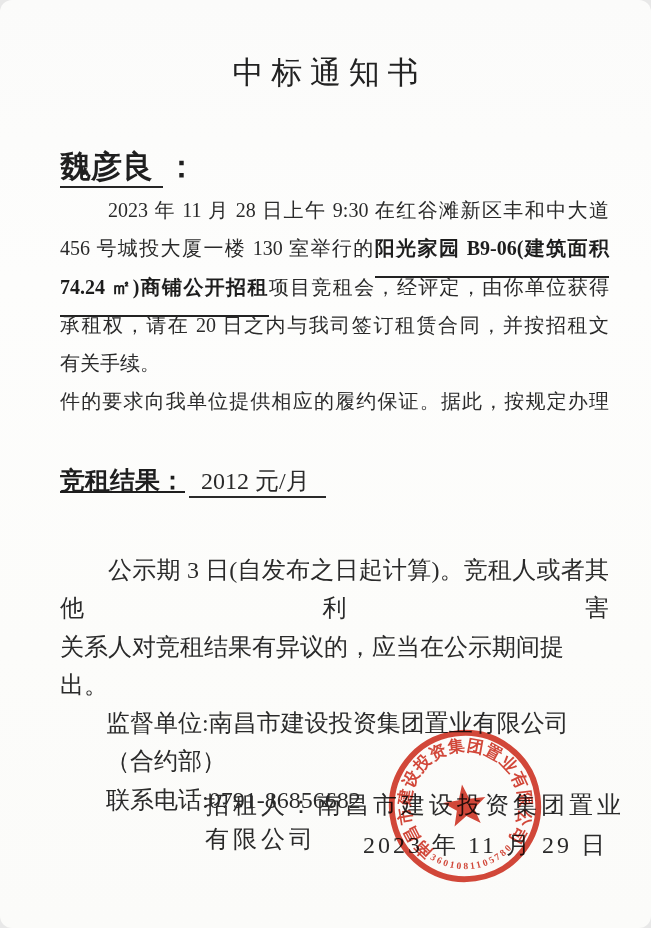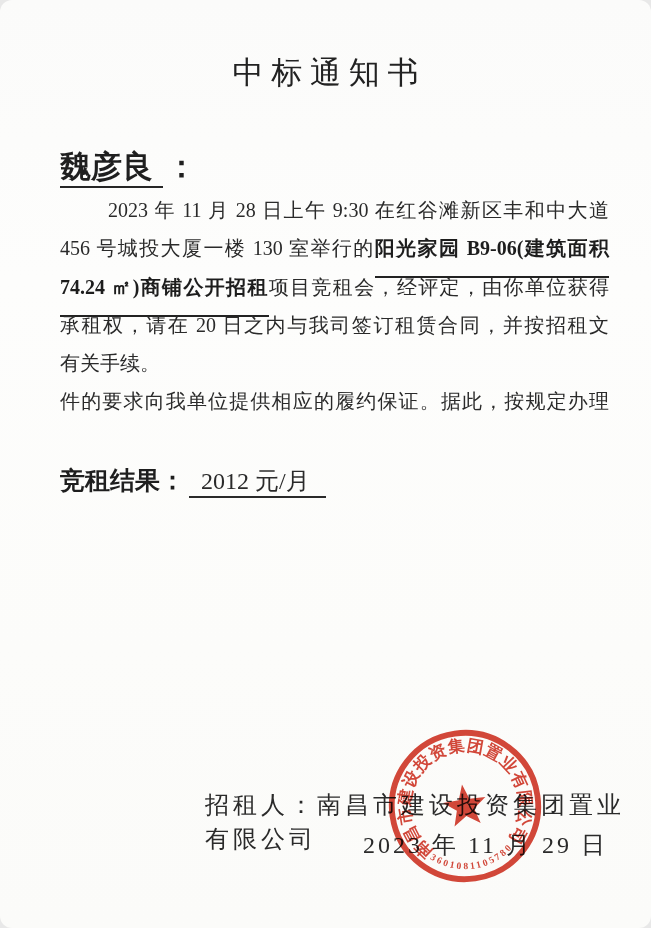--- a/index.html
+++ b/index.html
@@ -30,21 +30,21 @@
   .salute .colon { margin-left: 3px; }
 
   .bodyblock { position: absolute; top: 191px; left: 60px; width: 549px; font-size: 20px; }
   .ln { line-height: 38.3px; white-space: normal; }
   .jst { text-align: justify; text-align-last: justify; }
   .ind { text-indent: 48px; }
   .ind2 { padding-left: 46px; }
   .mark { font-weight: bold; color: #1d1d1d; border-bottom: 2px solid #222; padding-bottom: 17px; margin-top: 32px; }
 
   .result { position: absolute; top: 462px; left: 60px; font-size: 24px; line-height: 38px; }
-  .result .rlabel { font-weight: bold; font-size: 25px; color: #1e1e1e; }
+  .result .rlabel { font-weight: bold; font-size: 25px; color: #1e1e1e; text-decoration: underline; }
   .result .rvalue { border-bottom: 2px solid #2a2a2a; padding: 0 16px 2px 12px; margin-left: 4px; }
 
   .noticeblock { position: absolute; top: 551px; left: 60px; width: 549px; font-size: 24px; }
 
   .sig-lessor { position: absolute; top: 788px; left: 205px; font-size: 24px; letter-spacing: 4px; line-height: 34px; }
   .sig-date { position: absolute; top: 828px; left: 363px; font-size: 24px; letter-spacing: 3px; line-height: 34px; }
 
   .seal {
     position: absolute; left: 386px; top: 727px;
     width: 158px; height: 158px;
@@ -71,20 +71,26 @@
     <div class="ln jst"><span class="mark">74.24 ㎡)商铺公开招租</span><span>项目竞租会，经评定，由你单位获得</span></div>
     <div class="ln jst">承租权，请在 20 日之内与我司签订租赁合同，并按招租文</div>
     <div class="ln">有关手续。</div>
     <div class="ln jst">件的要求向我单位提供相应的履约保证。据此，按规定办理</div>
   </div>
 
   <div class="result">
     <span class="rlabel">竞租结果：</span><span class="rvalue">2012 元/月</span>
   </div>
 
+  <div class="noticeblock">
+    <div class="ln jst ind">公示期 3 日(自发布之日起计算)。竞租人或者其他利害</div>
+    <div class="ln">关系人对竞租结果有异议的，应当在公示期间提出。</div>
+    <div class="ln ind2">监督单位:南昌市建设投资集团置业有限公司（合约部）</div>
+    <div class="ln ind2">联系电话:0791-86856682</div>
+  </div>
 
   <div class="sig-lessor">
     <span>招租人：</span><span>南昌市建设投资集团置业有限公司</span>
   </div>
 
   <div class="sig-date">2023 年 11 月 29 日</div>
 
   <svg class="seal" viewBox="0 0 190 190" xmlns="http://www.w3.org/2000/svg">
     <defs>
       <path id="sealArc" d="M 52.6,145.6 A 66,66 0 1 1 137.4,145.6" fill="none"></path>

